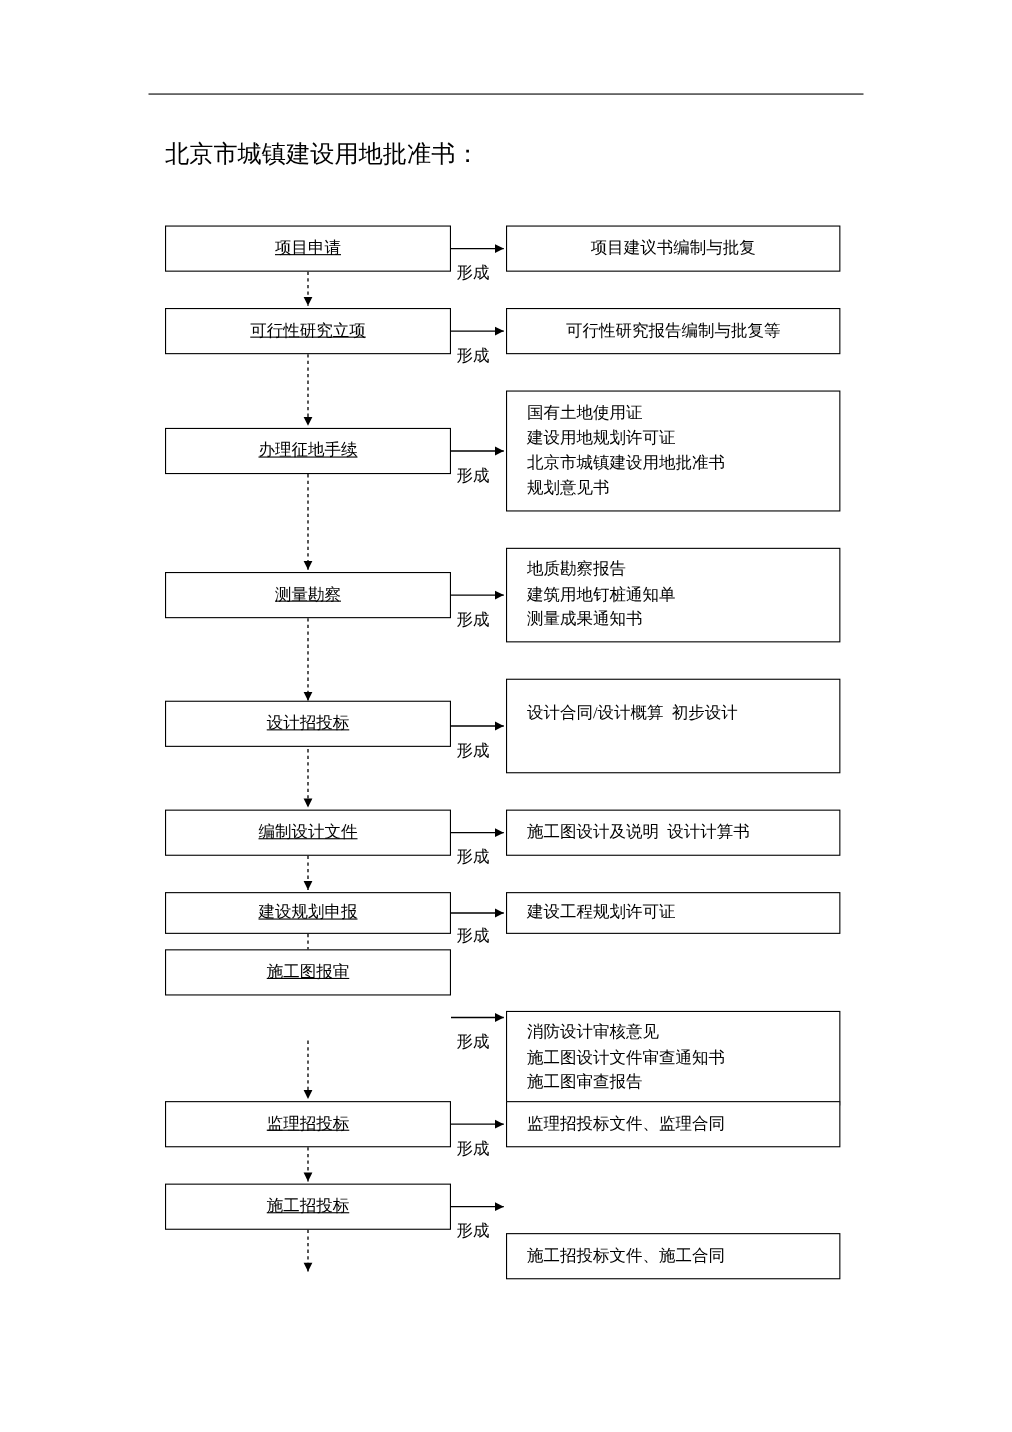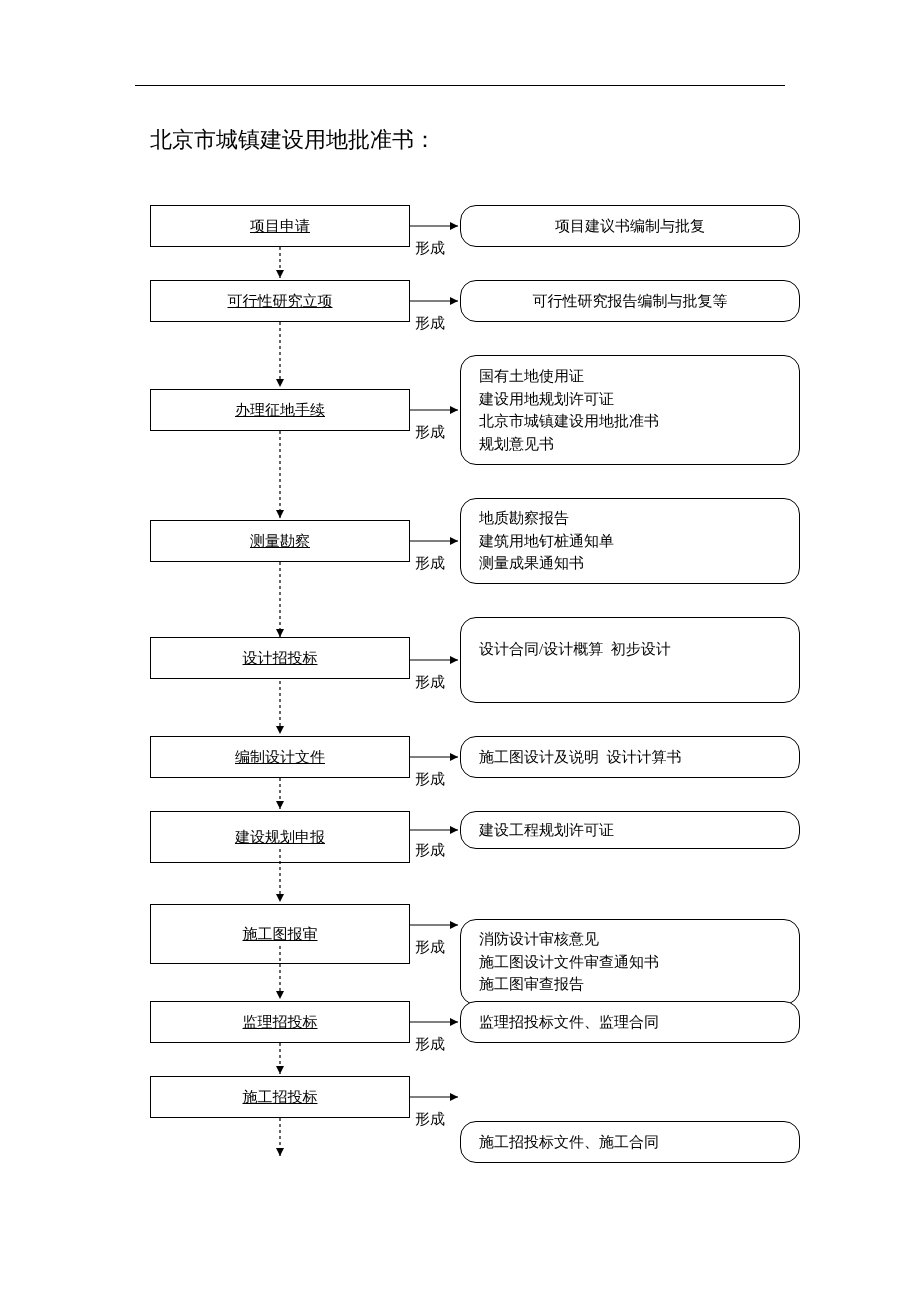--- a/index.html
+++ b/index.html
@@ -46,22 +46,21 @@
       width: 260px;
       text-align: center;
       align-items: center;
     }
     .step-text {
       text-decoration: underline;
     }
     .output-box {
       position: absolute;
       left: 310px;
-      width: 340px;
-      border-radius: 16px;
+      width: 304px;
     }
     .output-box.center { align-items: center; }
     .output-box.left { align-items: flex-start; }
     .output-line { white-space: pre; }
     .label {
       position: absolute;
       font-size: 15px;
     }
     svg.connector {
       position: absolute;
@@ -164,36 +163,36 @@
     </div>
     <svg class="connector" width="50" height="12" style="left: 260px; top: 546px;">
       <path d="M0,6 L48,6" stroke="#000" stroke-width="1.2" fill="none"></path>
       <path d="M40,2 L48,6 L40,10 Z" fill="#000"></path>
     </svg>
     <div class="label" style="left: 265px; top: 565px;">形成</div>
     <svg class="connector" width="12" height="33" style="left: 124px; top: 573px;">
       <path d="M6,0 L6,31" stroke="#000" stroke-width="1.2" fill="none" stroke-dasharray="3,3"></path>
       <path d="M2,23 L6,31 L10,23 Z" fill="#000"></path>
     </svg>
-    <div class="step-box" style="top: 606px; height: 52px;">
+    <div class="step-box" style="top: 606px; height: 38px;">
       <span class="step-text">建设规划申报</span>
     </div>
     <div class="output-box left" style="top: 606px; height: 38px;">
       <div class="output-line">建设工程规划许可证</div>
     </div>
     <svg class="connector" width="50" height="12" style="left: 260px; top: 619px;">
       <path d="M0,6 L48,6" stroke="#000" stroke-width="1.2" fill="none"></path>
       <path d="M40,2 L48,6 L40,10 Z" fill="#000"></path>
     </svg>
     <div class="label" style="left: 265px; top: 636px;">形成</div>
     <svg class="connector" width="12" height="55" style="left: 124px; top: 644px;">
       <path d="M6,0 L6,53" stroke="#000" stroke-width="1.2" fill="none" stroke-dasharray="3,3"></path>
       <path d="M2,45 L6,53 L10,45 Z" fill="#000"></path>
     </svg>
-    <div class="step-box" style="top: 699px; height: 60px;">
+    <div class="step-box" style="top: 658px; height: 42px;">
       <span class="step-text">施工图报审</span>
     </div>
     <div class="output-box left" style="top: 714px; height: 86px;">
       <div class="output-line">消防设计审核意见</div>
       <div class="output-line">施工图设计文件审查通知书</div>
       <div class="output-line">施工图审查报告</div>
     </div>
     <svg class="connector" width="50" height="12" style="left: 260px; top: 714px;">
       <path d="M0,6 L48,6" stroke="#000" stroke-width="1.2" fill="none"></path>
       <path d="M40,2 L48,6 L40,10 Z" fill="#000"></path>

